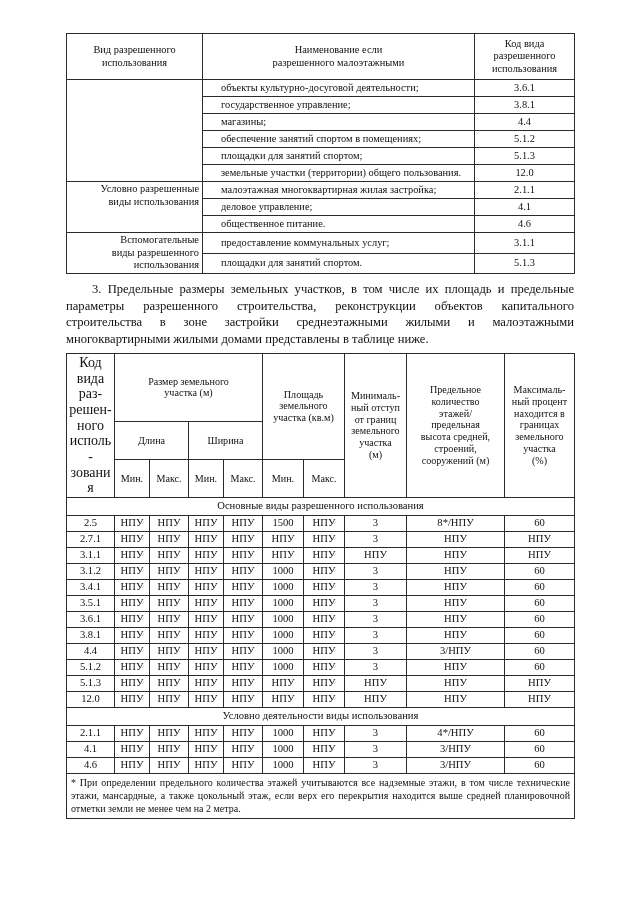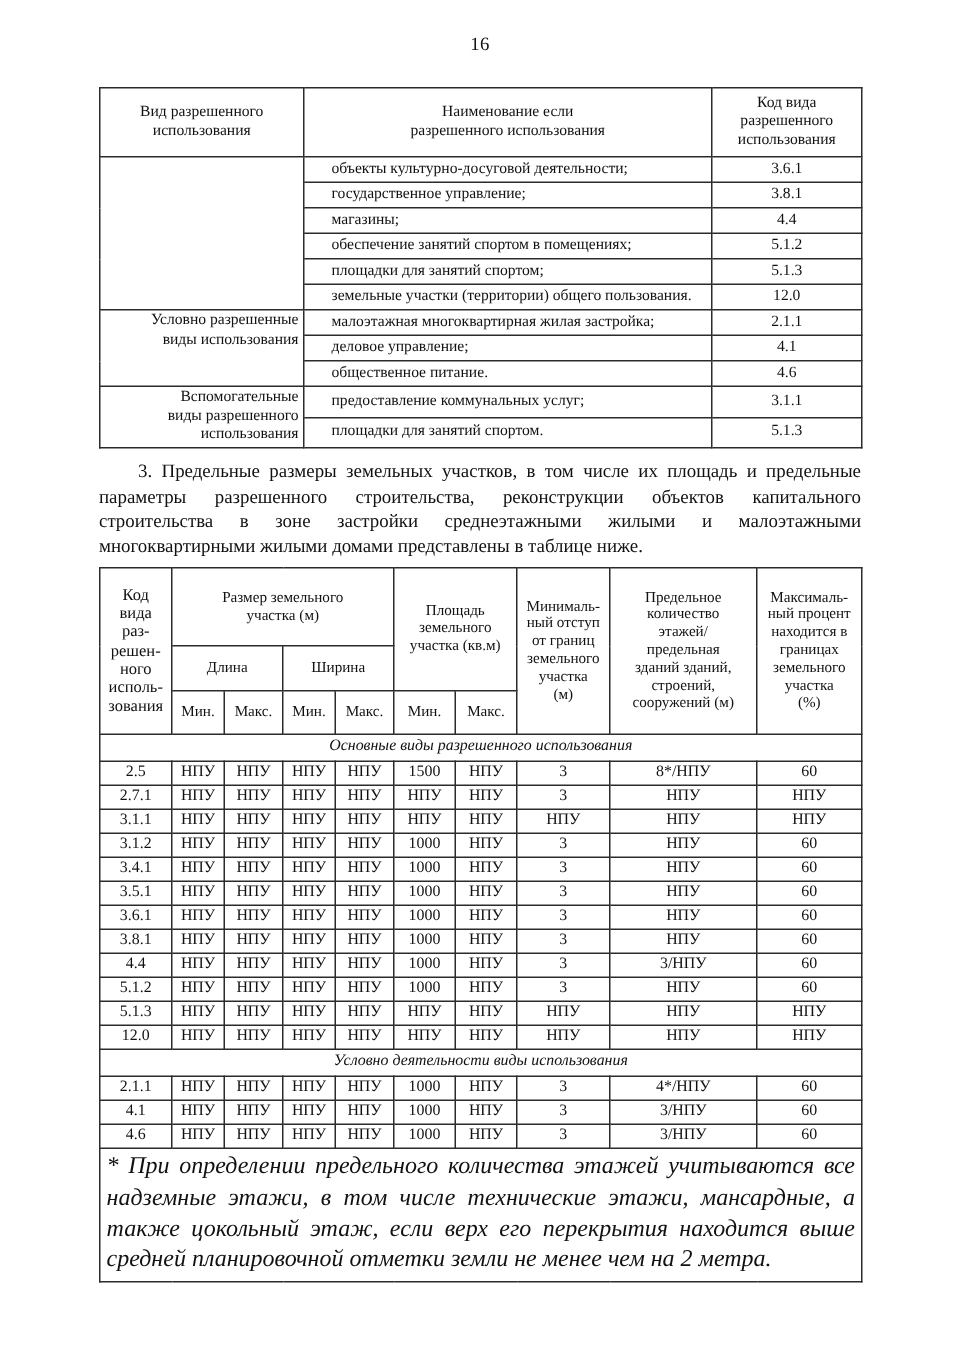--- a/index.html
+++ b/index.html
@@ -23,21 +23,21 @@
     position: relative;
   }
   .page-number {
     text-align: center;
     font-size: 12.5px;
     margin-top: 22px;
     margin-bottom: 0;
     letter-spacing: 0.3px;
   }
   .content {
-    margin: 0 auto;
+    margin: 12px auto;
     width: 508px;
     padding-top: 21px;
   }
   table {
     border-collapse: collapse;
     width: 100%;
     table-layout: fixed;
   }
   table td, table th {
     border: 1px solid #2b2b2b;
@@ -93,60 +93,57 @@
   }
   .t2 td {
     text-align: center;
     font-size: 10.6px;
     padding: 1px 2px;
     height: 13px;
   }
   .t2 td.section {
     font-size: 10.6px;
     padding: 2px;
-    font-style: italic;
   }
   .t2 td.note {
     text-align: justify;
-    font-size: 16px;
+    font-size: 10px;
     line-height: 1.3;
     padding: 2px 4px 3px 4px;
     vertical-align: top;
-    font-style: italic;
   }
   .t2 .hcode {
     line-height: 1.12;
-    font-size: 11px;
-    padding: 12px 1px;
+    font-size: 14px;
+    padding: 1px 1px;
   }
 </style>
 </head>
 <body>
 
 <div class="page">
 
-  <div class="page-number">16</div>
 
   <div class="content">
 
     <table class="t1">
       <colgroup>
         <col style="width:136px">
         <col style="width:272px">
         <col style="width:100px">
       </colgroup>
       <thead>
         <tr>
           <th>
             <div>Вид разрешенного</div>
             <div>использования</div>
           </th>
           <th>
             <div>Наименование если</div>
-            <div>разрешенного использования</div>
+            <div>разрешенного малоэтажными</div>
           </th>
           <th>
             <div>Код вида</div>
             <div>разрешенного</div>
             <div>использования</div>
           </th>
         </tr>
       </thead>
       <tbody>
 
@@ -250,21 +247,21 @@
             <div>от границ</div>
             <div>земельного</div>
             <div>участка</div>
             <div>(м)</div>
           </th>
           <th rowspan="3">
             <div>Предельное</div>
             <div>количество</div>
             <div>этажей/</div>
             <div>предельная</div>
-            <div>зданий зданий,</div>
+            <div>высота средней,</div>
             <div>строений,</div>
             <div>сооружений (м)</div>
           </th>
           <th rowspan="3">
             <div>Максималь-</div>
             <div>ный процент</div>
             <div>находится в</div>
             <div>границах</div>
             <div>земельного</div>
             <div>участка</div>

